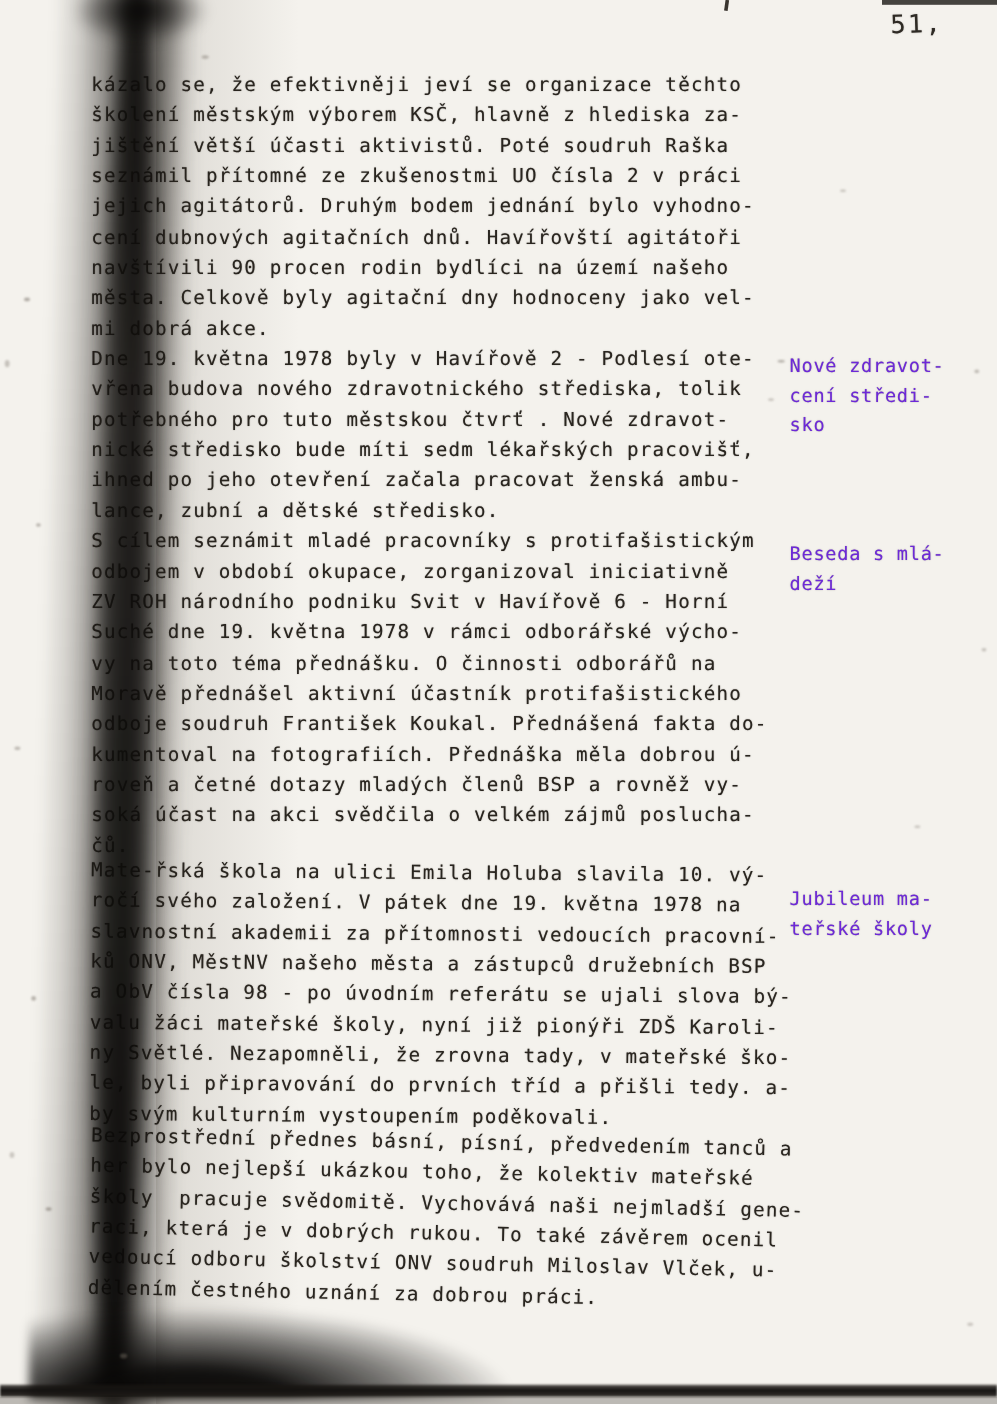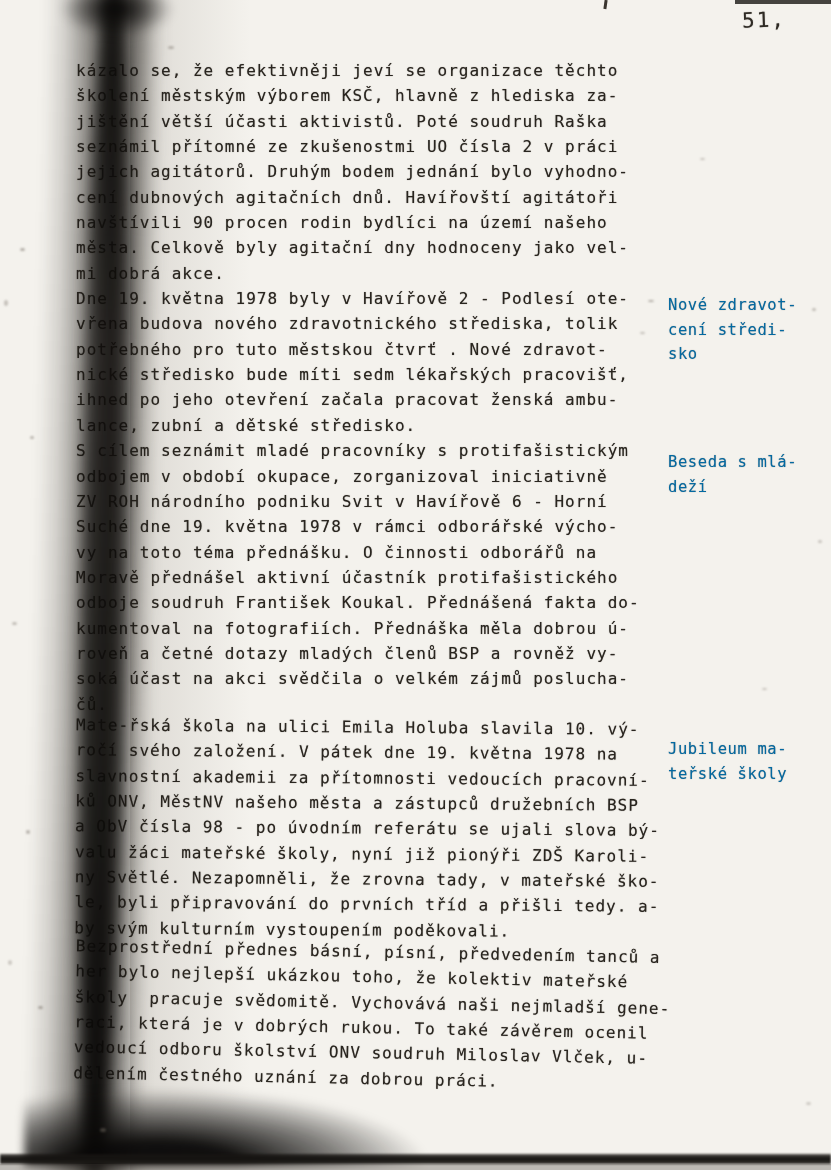--- a/index.html
+++ b/index.html
@@ -41,26 +41,25 @@
     white-space: pre;
   }
   .para-4 { transform: rotate(0.45deg); transform-origin: 100% 0; }
   .para-5 { transform: rotate(1.15deg); transform-origin: 98% 0; }
 
   
   .margin-notes { position: absolute; left: 0; top: 0; width: 100%; height: 100%; pointer-events: none; }
   .margin-note {
     position: absolute;
     left: 658px;
-    color: #0369a1;
+    color: #6d28d9;
     font-size: 15.5px;
     letter-spacing: 0.6px;
     text-shadow: 0 0 1px rgba(70,64,58,0.5);
     filter: blur(0.3px);
-    margin-left: 10px;
   }
   .note-line { height: 24.5px; line-height: 24.5px; white-space: pre; }
 
   
   .page-number {
     position: absolute;
     left: 742px; top: 8px;
     font-size: 21px;
     letter-spacing: 2px;
     color: #2e2a24;

